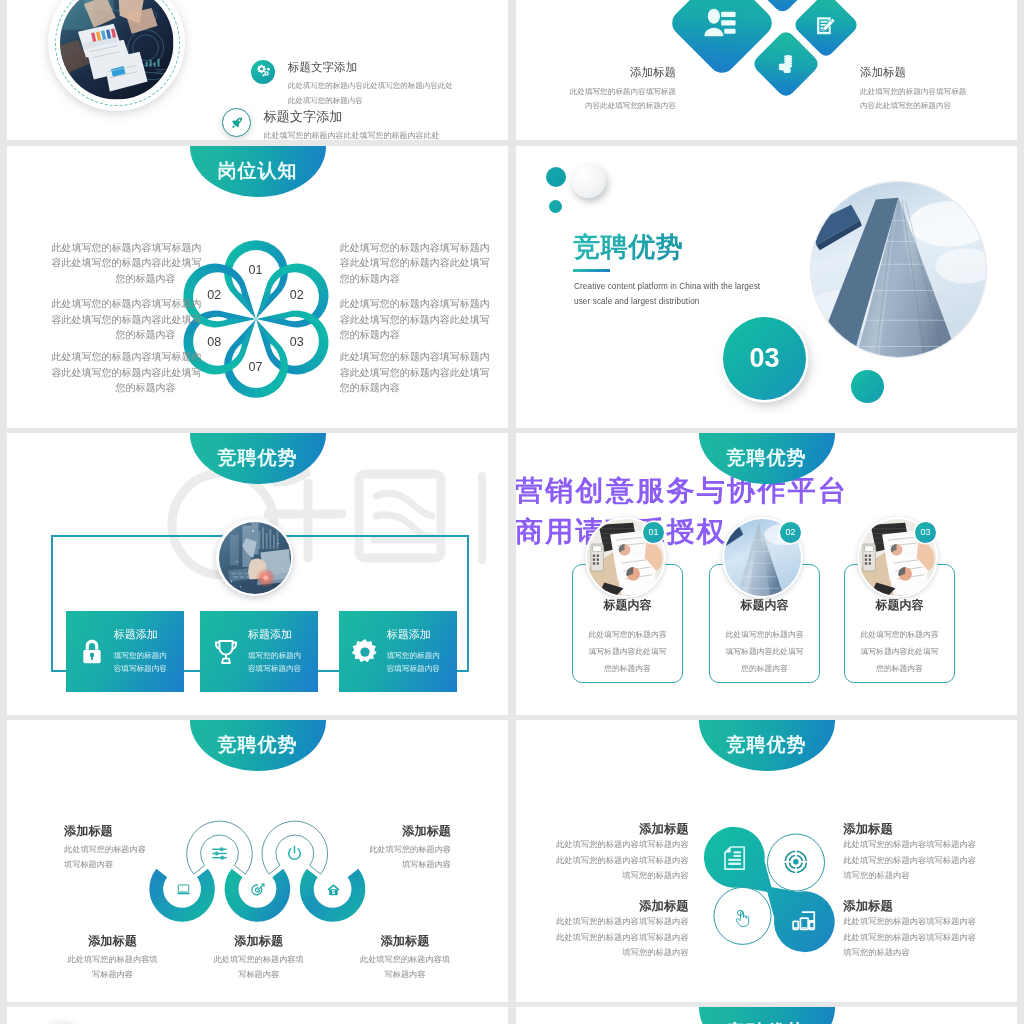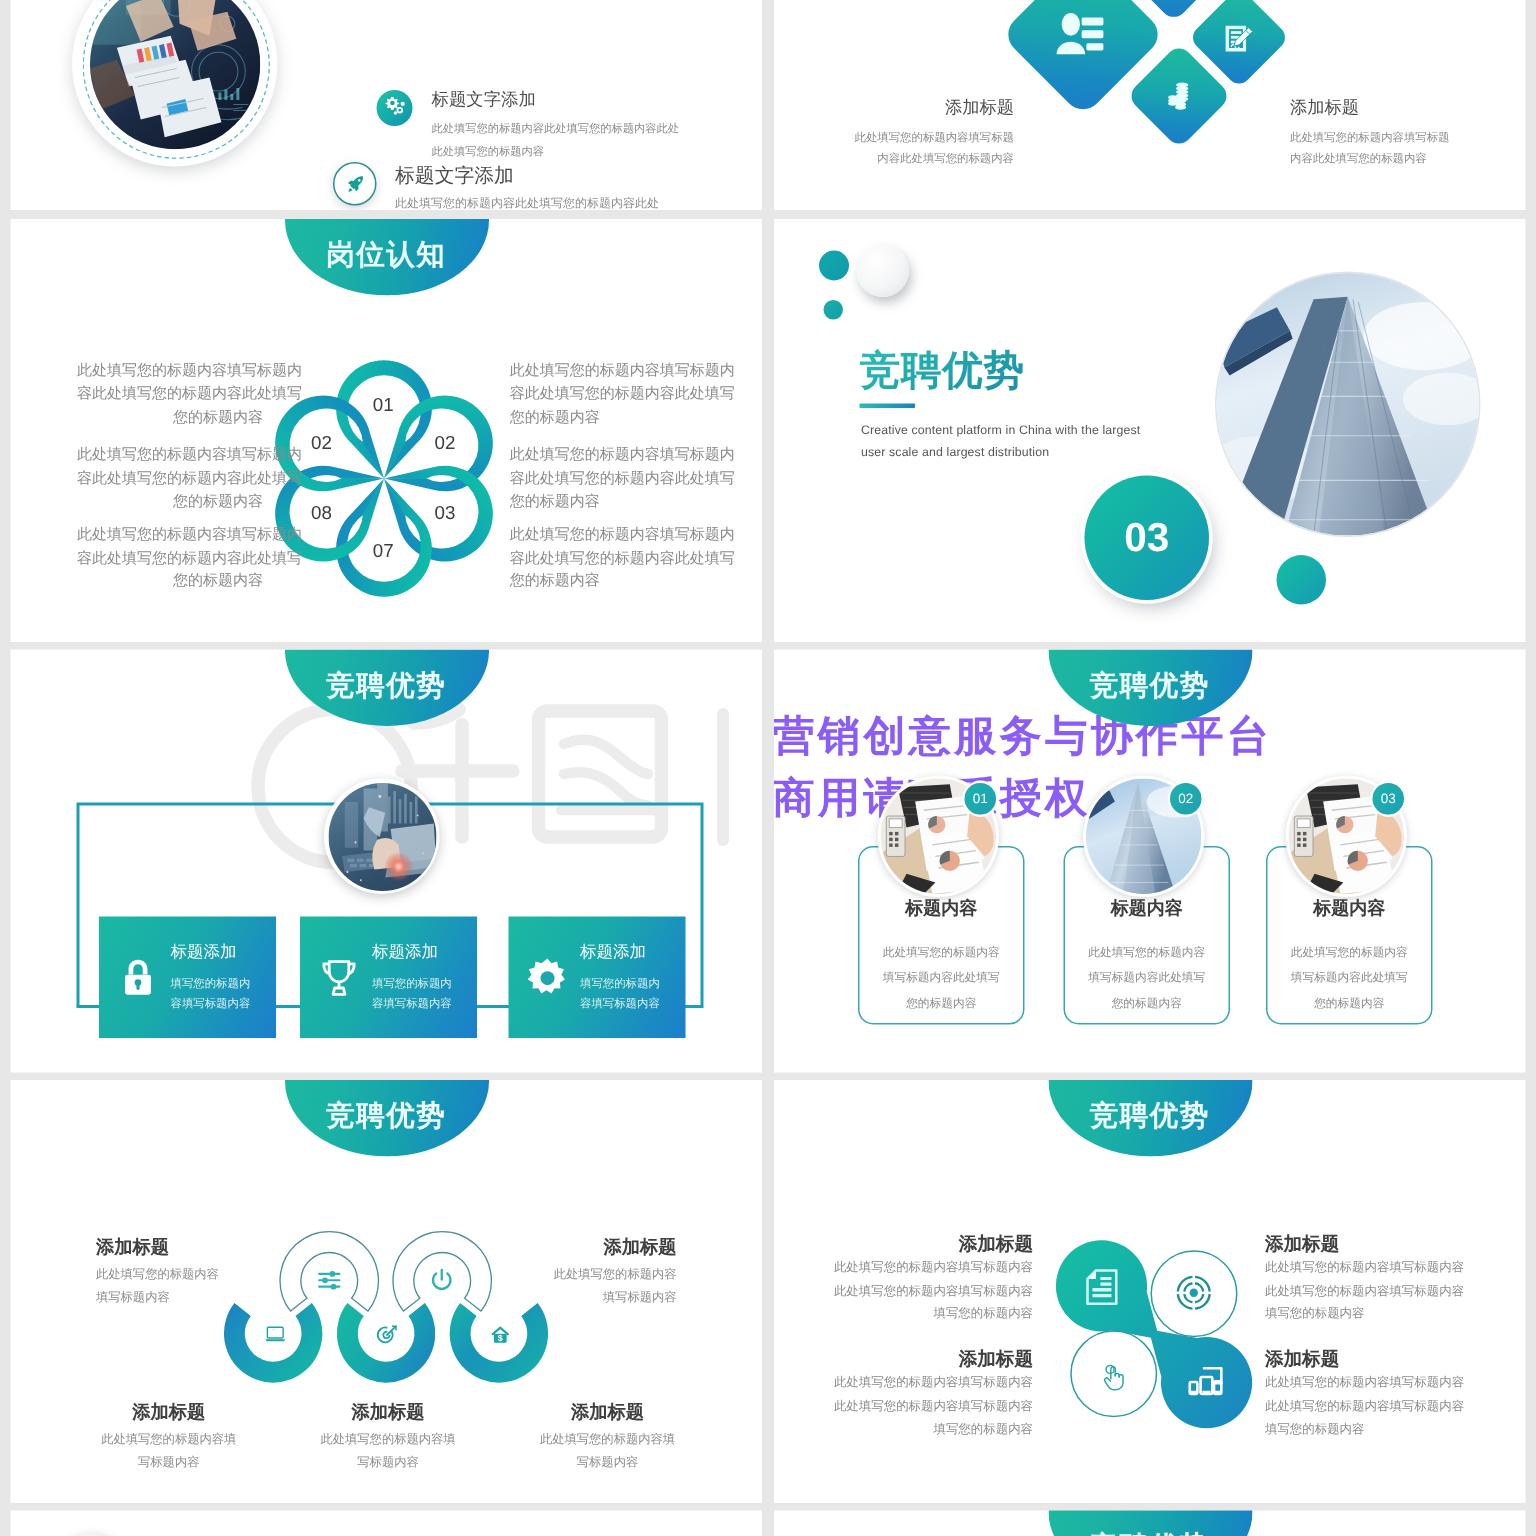--- a/index.html
+++ b/index.html
@@ -110,21 +110,21 @@
   .s5-frame{position:absolute;left:44px;top:102px;width:418px;height:137px;
     border:2px solid #1d9eb4;box-sizing:border-box;}
   .s5-photo{position:absolute;left:209px;top:86px;width:77px;height:77px;border-radius:50%;
     background:#fff;box-shadow:0 2px 7px rgba(70,80,90,.3);}
   .s5-photo-in{position:absolute;left:2.5px;top:2.5px;width:72px;height:72px;border-radius:50%;}
   .s5-card{position:absolute;top:178px;width:118px;height:81px;display:flex;align-items:center;
     background:linear-gradient(118deg,#1ab9a1 0%,#19a9ab 45%,#1a8ec0 78%,#1c7ecb 100%);}
   .s5-c0{left:58.7px;} .s5-c1{left:193px;} .s5-c2{left:331.7px;}
   .s5-ico{flex:none;margin-left:12px;}
   .s5-txt{margin-left:8px;}
-  .s5-title{color:#fff;font-size:11px;line-height:15px;margin-bottom:6px;}
+  .s5-title{color:#fff;font-size:11px;line-height:15px;margin-bottom:6px;font-family:Liberation Mono, monospace;}
   .s5-line{color:#ddf3f3;font-size:7.6px;line-height:13.5px;white-space:nowrap;}
 
   
   .wm-text{position:absolute;color:#8b5cf6;font-size:28px;font-weight:bold;letter-spacing:2.3px;
     white-space:nowrap;line-height:28px;}
   .wm-t1{left:-1px;top:44px;} .wm-t2{left:-1px;top:85px;}
   .s6-col{position:absolute;top:0;width:150px;height:282px;}
   .s6-col0{left:40px;} .s6-col1{left:177px;} .s6-col2{left:312px;}
   .s6-box{position:absolute;left:16px;top:131px;width:111px;height:119px;
     border:1.2px solid #36a8b4;border-radius:10px;background:#fff;box-sizing:border-box;}

